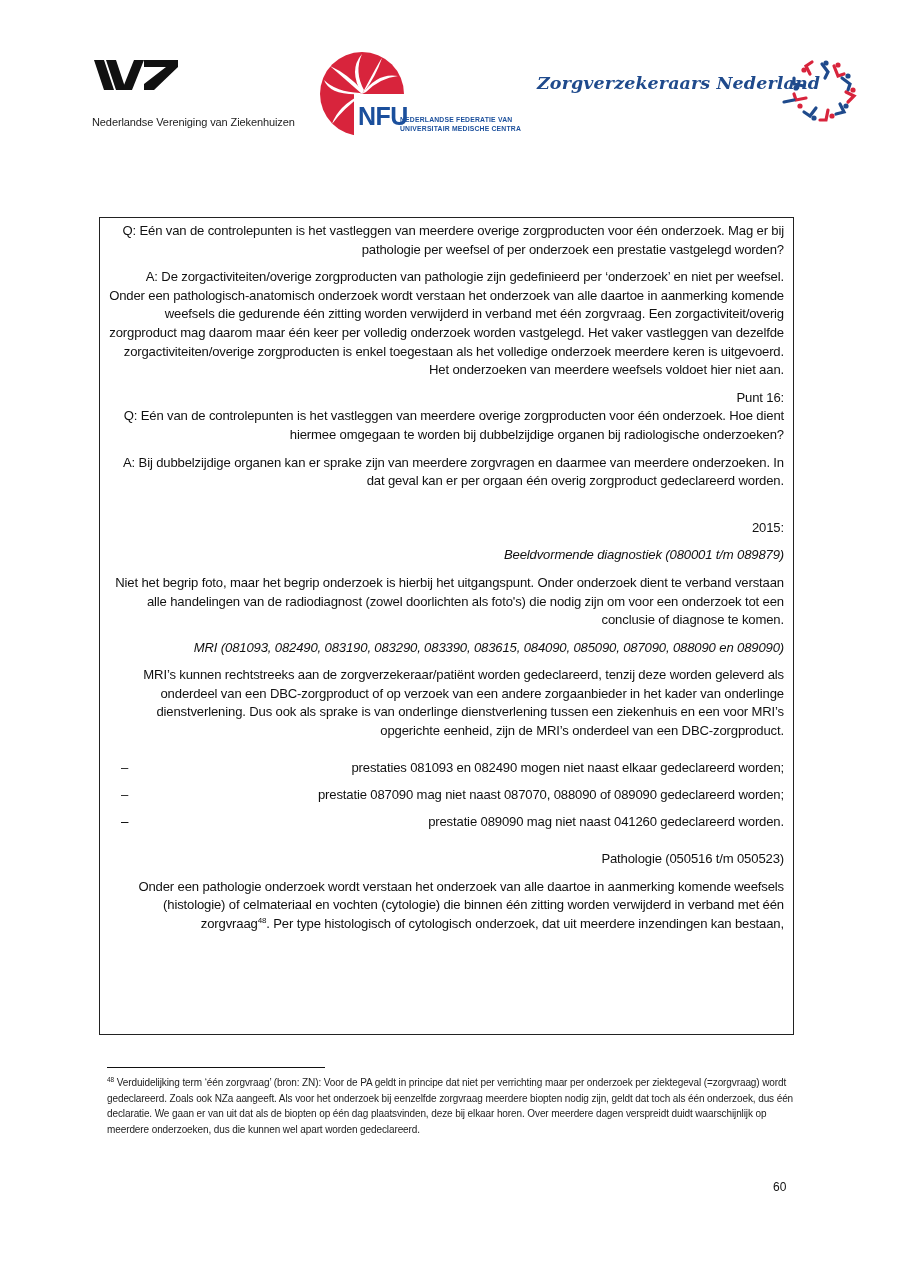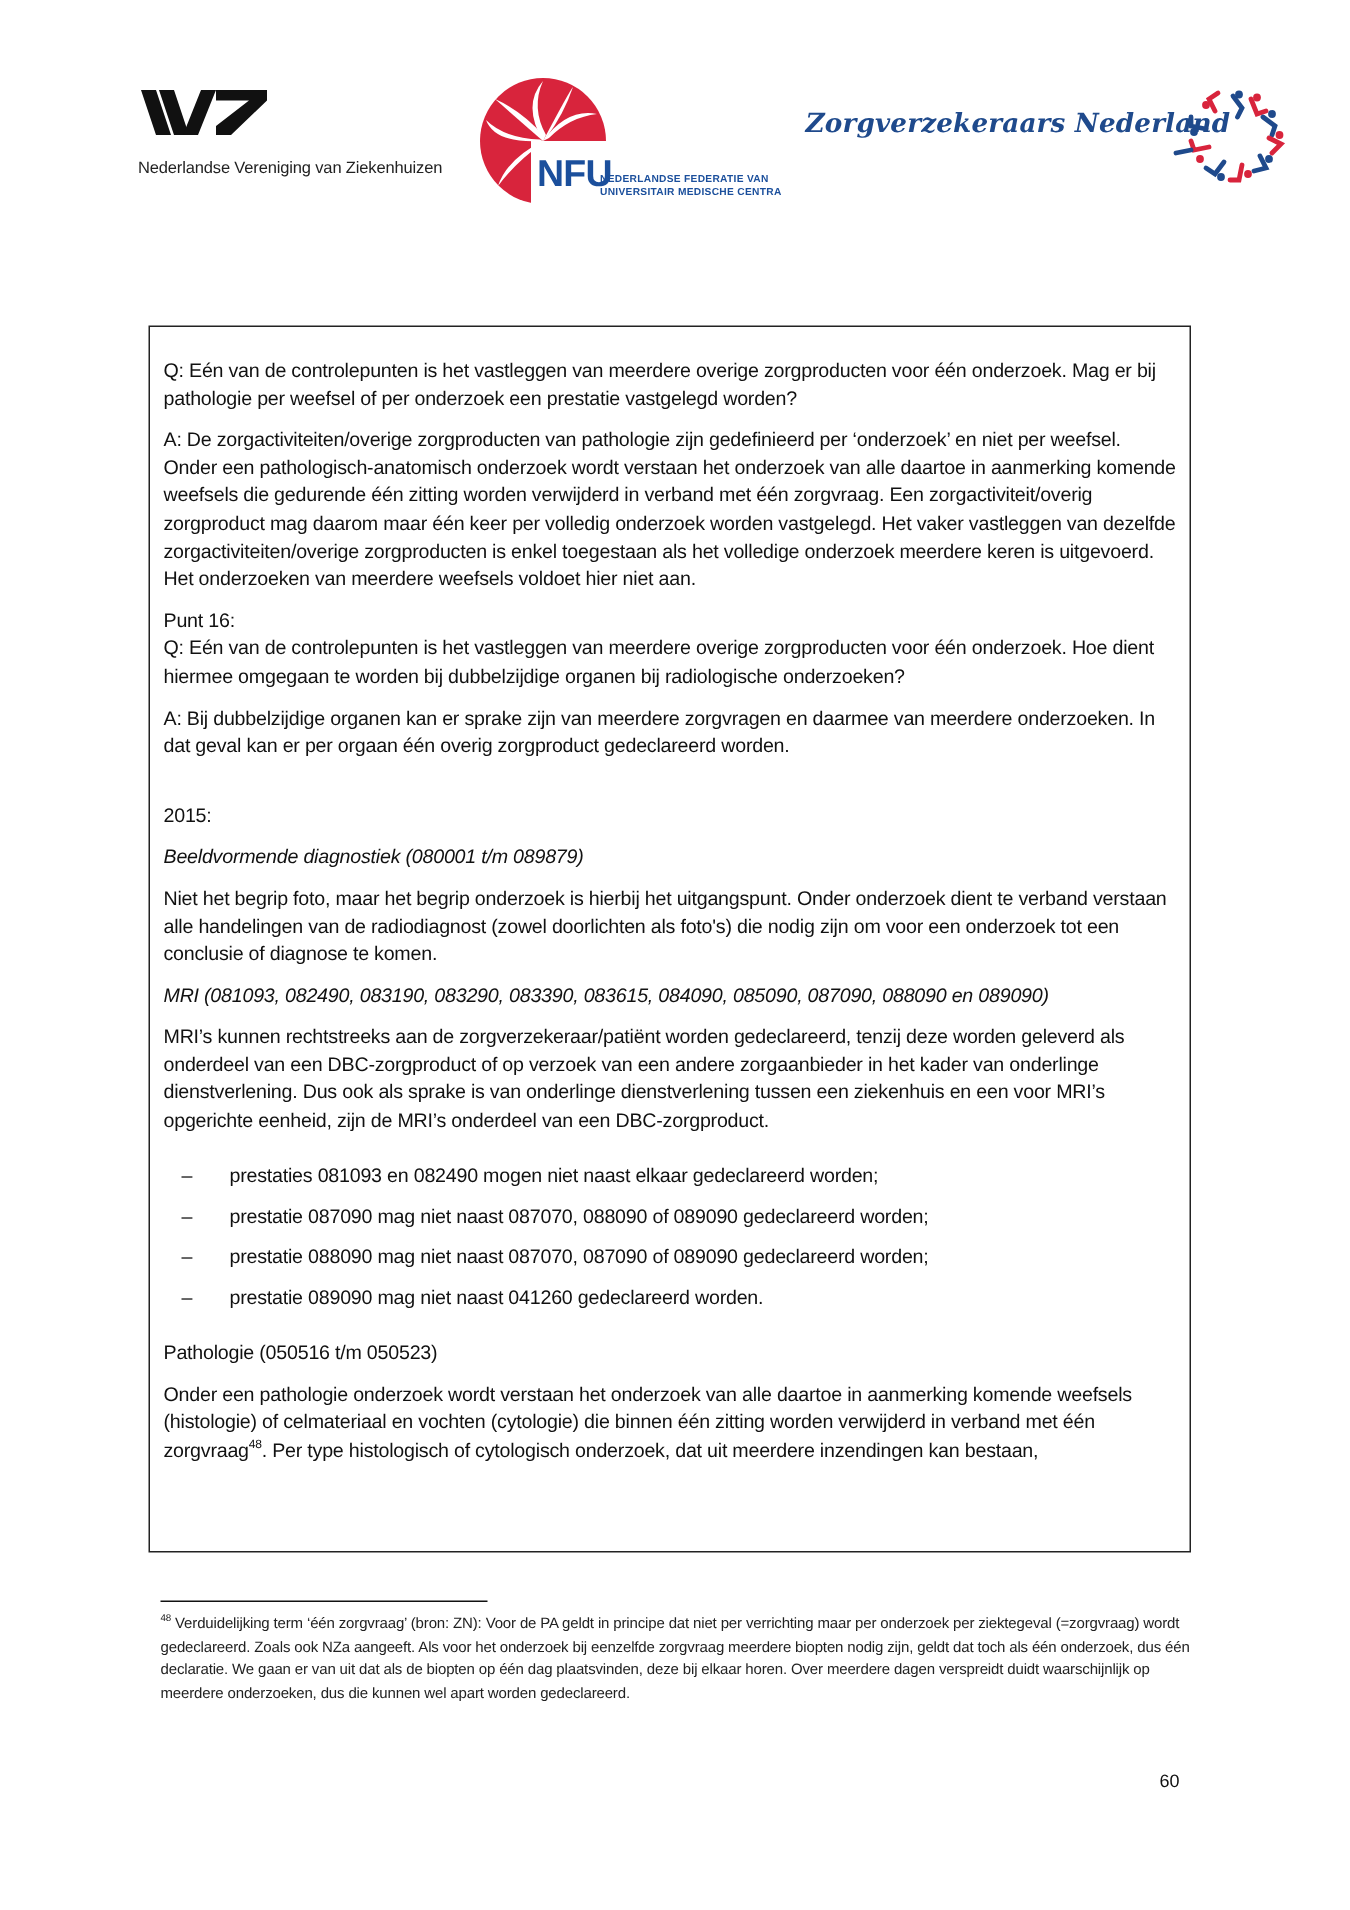--- a/index.html
+++ b/index.html
@@ -2,34 +2,34 @@
 <html><head>
 <meta charset="utf-8">
 <style>
   html, body { margin: 0; padding: 0; background: #ffffff; }
   body { width: 900px; height: 1273px; position: relative; overflow: hidden;
          font-family: "Liberation Sans", sans-serif; color: #111; }
 
   
   .logo-nvz { position: absolute; left: 92px; top: 58px; width: 220px; }
   .nvz-mark { display: block; height: 34px; }
-  .nvz-caption { font-size: 11px; color: #222; margin-top: 14px; white-space: nowrap; letter-spacing: -0.1px; }
+  .nvz-caption { font-size: 11px; color: #222; margin-top: 24px; white-space: nowrap; letter-spacing: -0.1px; }
 
   .logo-nfu { position: absolute; left: 318px; top: 50px; width: 200px; height: 90px; }
   .nfu-swirl { position: absolute; left: 0; top: 0; width: 88px; height: 88px; }
   .nfu-letters { position: absolute; left: 40px; top: 52px; font-weight: bold; font-size: 25px; color: #1b4f9c; letter-spacing: -0.5px; }
   .nfu-sub { position: absolute; left: 82px; top: 65px; font-size: 6.8px; font-weight: bold; color: #1b4f9c; line-height: 9px; letter-spacing: 0.2px; white-space: nowrap; }
 
   .logo-zn { position: absolute; left: 527px; top: 58px; width: 345px; height: 70px; }
   .zn-text { position: absolute; left: 0; top: 15px; font-family: "DejaVu Serif", serif; font-style: italic; font-weight: bold; font-size: 17.5px; color: #1f4a8c; white-space: nowrap; letter-spacing: 0.1px; margin-left: 10px; }
   .zn-figures { position: absolute; left: 255px; top: 0; width: 80px; height: 68px; }
 
   
   .content-box { position: absolute; left: 99px; top: 217px; width: 695px; height: 818px;
-                 border: 1.3px solid #222; box-sizing: border-box; padding: 20px 9px 0 9px; overflow: hidden; }
+                 border: 1.3px solid #222; box-sizing: border-box; padding: 4px 9px 0 9px; overflow: hidden; text-align: right; }
   .content-box p { margin: 0; font-size: 13.1px; line-height: 18.6px; letter-spacing: -0.15px; }
   .gap-s { height: 9px; }
   .gap-m { height: 9px; }
   .gap-l { height: 28px; }
   .italic { font-style: italic; }
   .bullets { margin: 0; padding: 0; list-style: none; }
   .bullets li { position: relative; padding-left: 44px; font-size: 13.1px; line-height: 18.6px; margin-bottom: 8.5px; letter-spacing: -0.15px; }
   .bullets li .dash { position: absolute; left: 12px; top: 0; }
   sup.fn { font-size: 8px; line-height: 0; vertical-align: super; }
 
@@ -122,21 +122,21 @@
   <p>Niet het begrip foto, maar het begrip onderzoek is hierbij het uitgangspunt. Onder onderzoek dient te verband verstaan alle handelingen van de radiodiagnost (zowel doorlichten als foto's) die nodig zijn om voor een onderzoek tot een conclusie of diagnose te komen.</p>
   <div class="gap-m"></div>
   <p class="italic">MRI (081093, 082490, 083190, 083290, 083390, 083615, 084090, 085090, 087090, 088090 en 089090)</p>
   <div class="gap-m"></div>
   <p>MRI’s kunnen rechtstreeks aan de zorgverzekeraar/patiënt worden gedeclareerd, tenzij deze worden geleverd als onderdeel van een DBC-zorgproduct of op verzoek van een andere zorgaanbieder in het kader van onderlinge dienstverlening. Dus ook als sprake is van onderlinge dienstverlening tussen een ziekenhuis en een voor MRI’s opgerichte eenheid, zijn de MRI’s onderdeel van een DBC-zorgproduct.</p>
   <div class="gap-m"></div>
   <div class="gap-m"></div>
   <ul class="bullets">
     <li><span class="dash">–</span><span>prestaties 081093 en 082490 mogen niet naast elkaar gedeclareerd worden;</span></li>
     <li><span class="dash">–</span><span>prestatie 087090 mag niet naast 087070, 088090 of 089090 gedeclareerd worden;</span></li>
-    <li><span class="dash">–</span><span>prestatie 088090 mag niet naast 087070, 087090 of 089090 gedeclareerd worden;</span></li>
+    <li><span class="dash">–</span></li>
     <li><span class="dash">–</span><span>prestatie 089090 mag niet naast 041260 gedeclareerd worden.</span></li>
   </ul>
   <div style="height:10px"></div>
   <p>Pathologie (050516 t/m 050523)</p>
   <div class="gap-m"></div>
   <p><span>Onder een pathologie onderzoek wordt verstaan het onderzoek van alle daartoe in aanmerking komende weefsels (histologie) of celmateriaal en vochten (cytologie) die binnen één zitting worden verwijderd in verband met één zorgvraag</span><sup class="fn">48</sup><span>. Per type histologisch of cytologisch onderzoek, dat uit meerdere inzendingen kan bestaan,</span></p>
 </div>
 
 <div class="fn-rule"></div>
 <div class="footnote"><sup>48</sup><span> Verduidelijking term ‘één zorgvraag’ (bron: ZN): Voor de PA geldt in principe dat niet per verrichting maar per onderzoek per ziektegeval (=zorgvraag) wordt gedeclareerd. Zoals ook NZa aangeeft. Als voor het onderzoek bij eenzelfde zorgvraag meerdere biopten nodig zijn, geldt dat toch als één onderzoek, dus één declaratie. We gaan er van uit dat als de biopten op één dag plaatsvinden, deze bij elkaar horen. Over meerdere dagen verspreidt duidt waarschijnlijk op meerdere onderzoeken, dus die kunnen wel apart worden gedeclareerd.</span></div>

